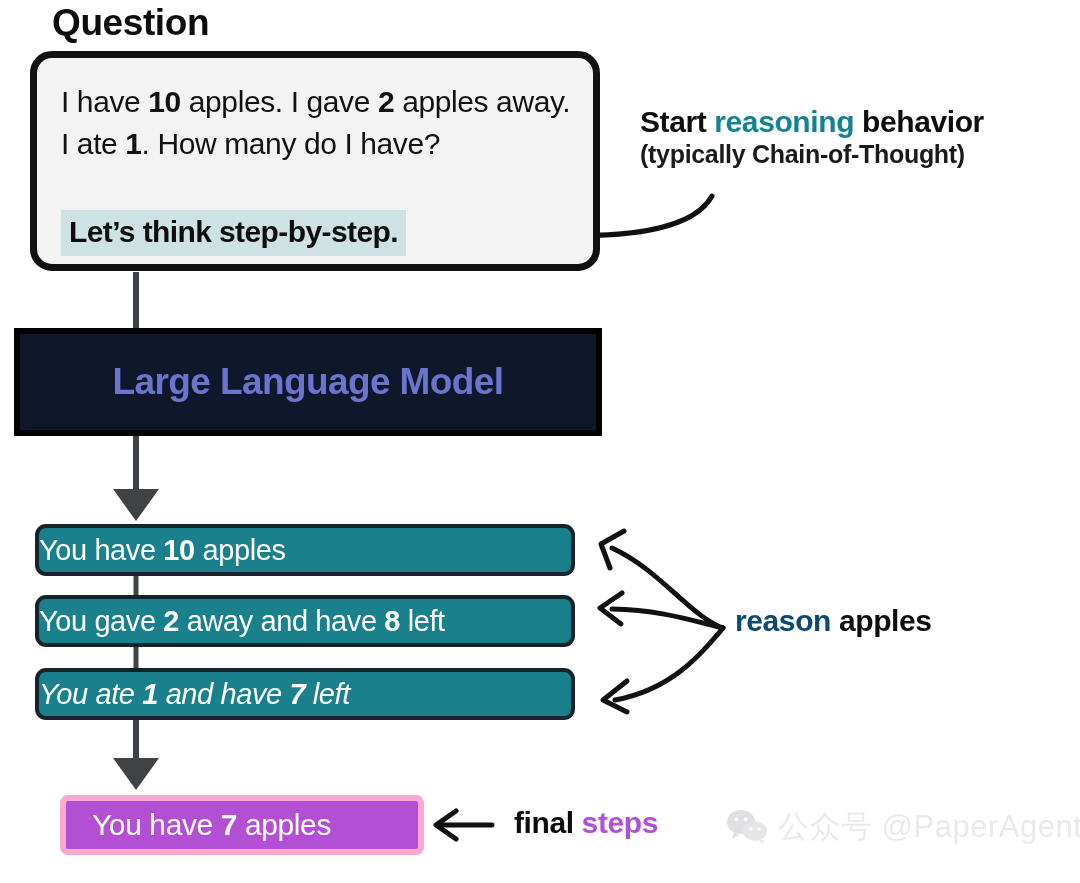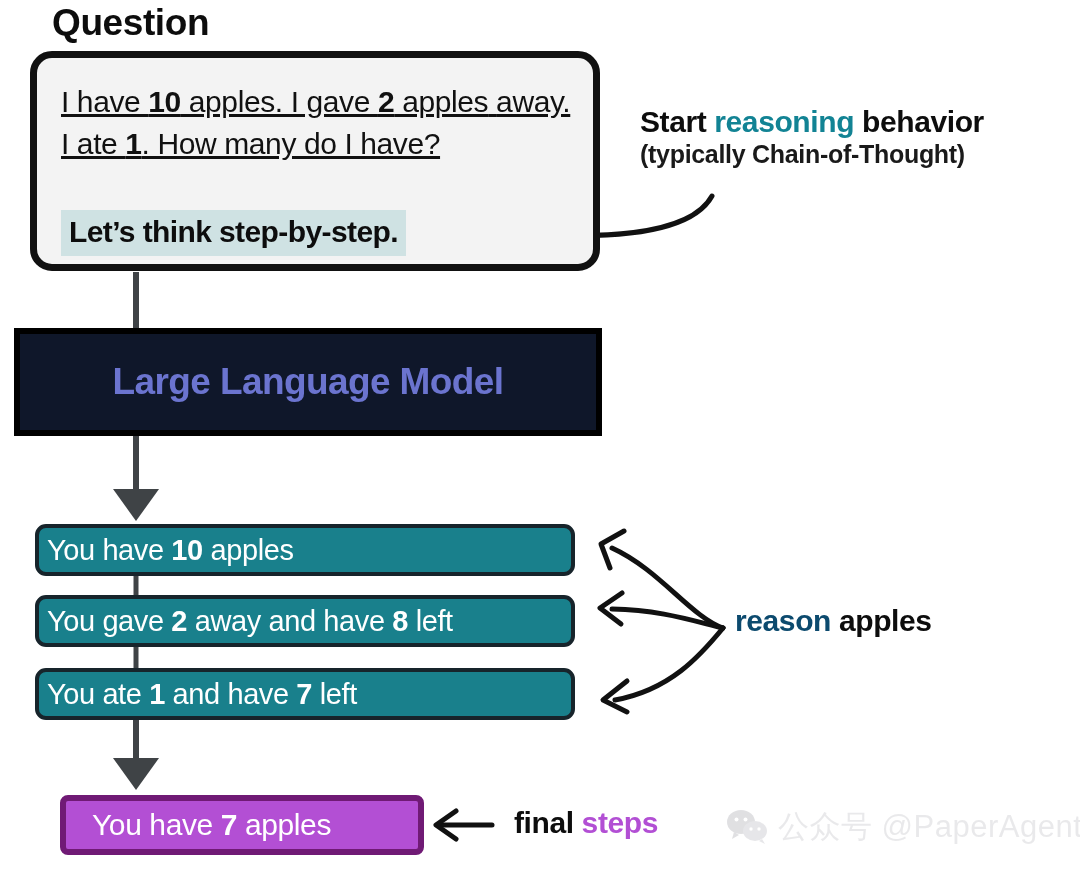--- a/index.html
+++ b/index.html
@@ -58,21 +58,20 @@
 
   .question-text {
     position: absolute;
     left: 24px;
     top: 23px;
     width: 520px;
     font-size: 30px;
     line-height: 42px;
     letter-spacing: -0.4px;
     color: #111111;
-    text-decoration: underline;
   }
   .question-text b { font-weight: bold; }
 
   .cot-highlight {
     position: absolute;
     left: 24px;
     top: 152px;
     background: #cfe2e3;
     padding: 5px 8px 7px 8px;
     font-size: 30px;
@@ -135,31 +134,31 @@
     width: 540px;
     height: 52px;
     box-sizing: border-box;
     background: #19808c;
     border: 4px solid #17242b;
     border-radius: 11px;
     display: flex;
     align-items: center;
   }
   .step-box .txt {
-    padding-left: 8px;
+    padding-left: 0;
     font-size: 29px;
     letter-spacing: -0.4px;
     color: #ffffff;
     white-space: nowrap;
   }
   .step-box .txt b { font-weight: bold; }
 
   #step-0 { top: 524px; }
   #step-1 { top: 595px; }
-  #step-2 { top: 668px; }
+  #step-2 { top: 668px; font-style: italic; }
 
   
   .annot-steps {
     position: absolute;
     left: 735px;
     top: 604px;
     font-size: 30px;
     font-weight: bold;
     letter-spacing: -0.4px;
     color: #0d0d0d;
@@ -169,21 +168,21 @@
 
   
   .answer-box {
     position: absolute;
     left: 60px;
     top: 795px;
     width: 364px;
     height: 60px;
     box-sizing: border-box;
     background: #b34fd4;
-    border: 6px solid #701a75;
+    border: 6px solid #f9a8d4;
     border-radius: 8px;
     display: flex;
     align-items: center;
   }
   .answer-box .txt {
     padding-left: 26px;
     font-size: 30px;
     letter-spacing: -0.4px;
     color: #ffffff;
     white-space: nowrap;

